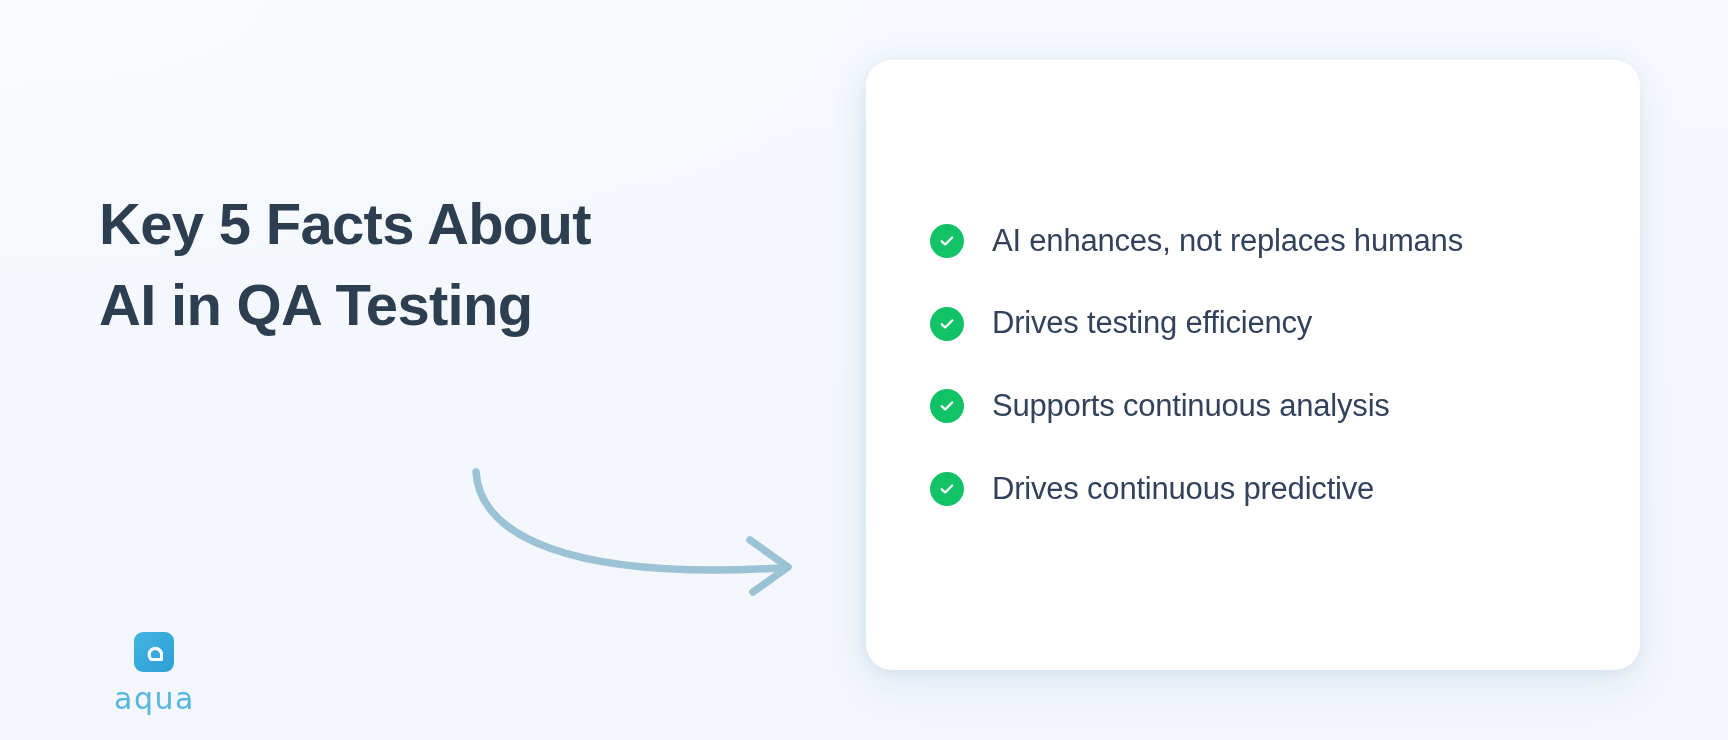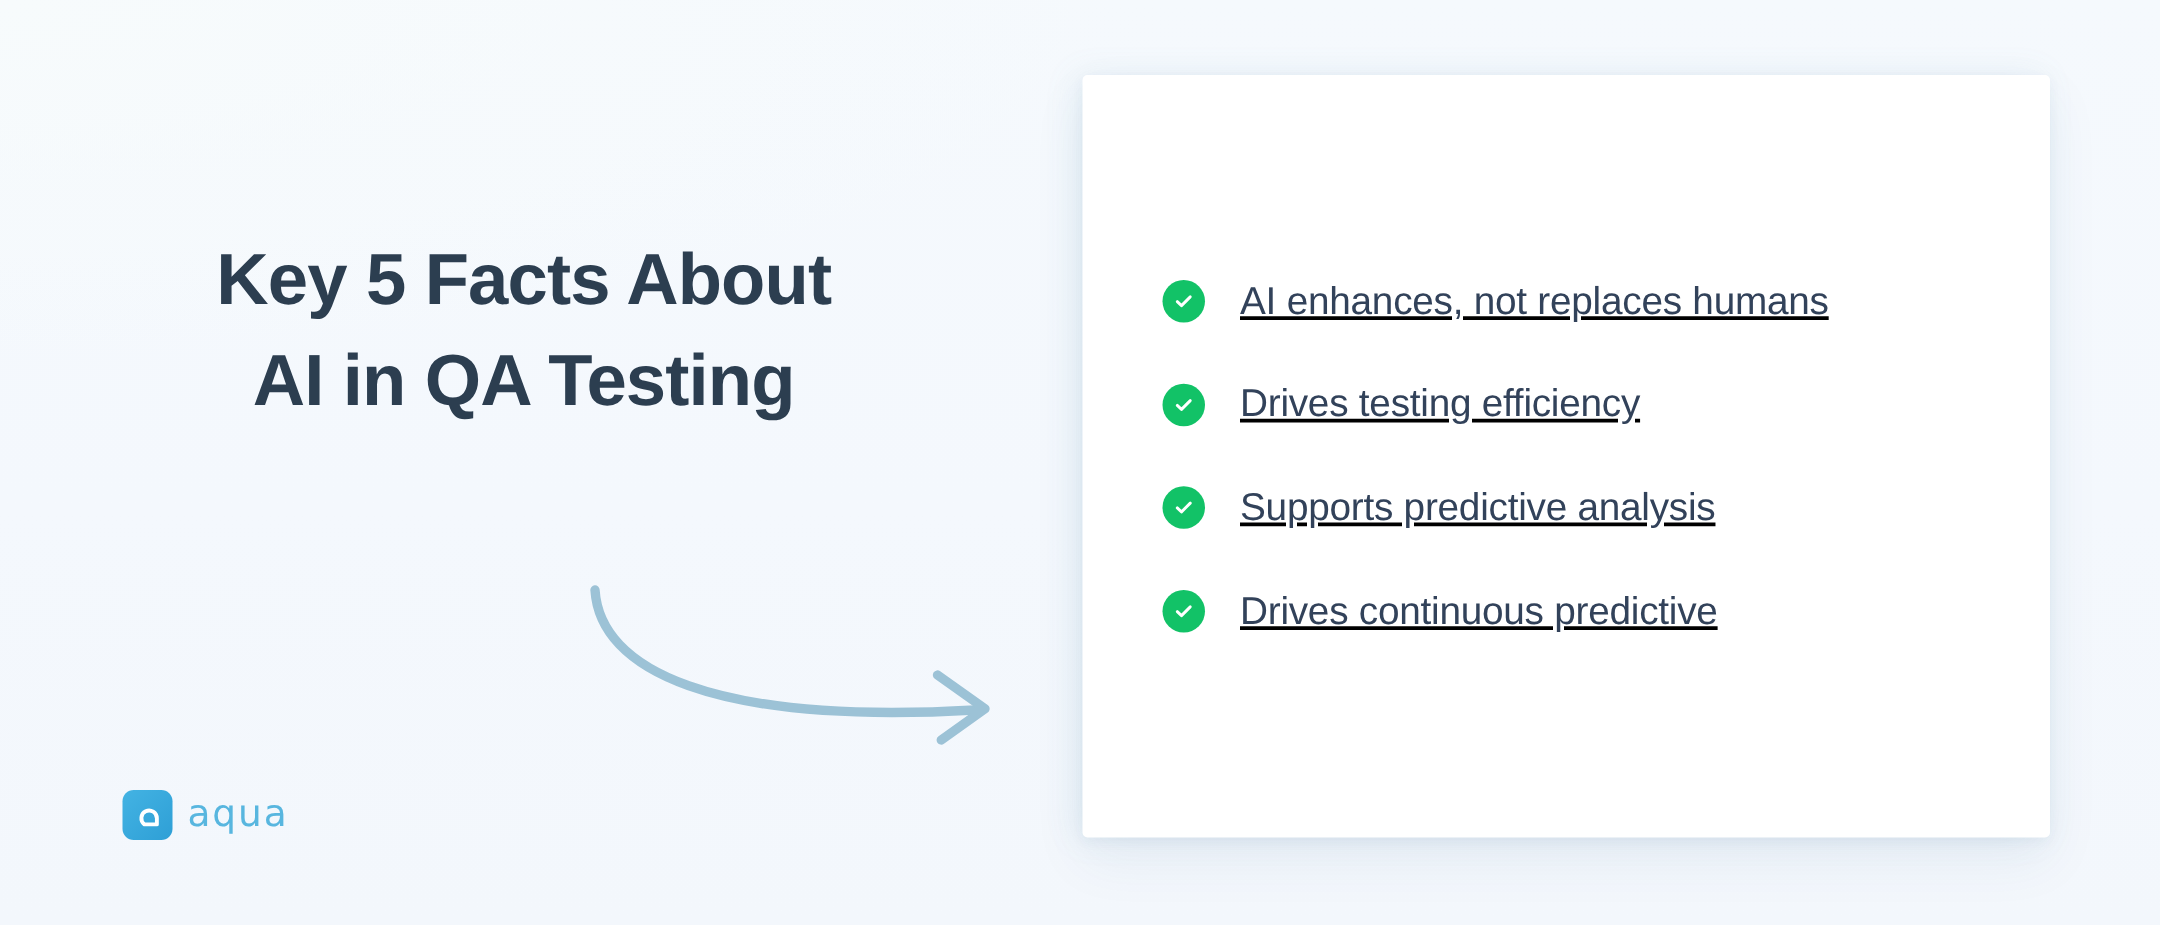--- a/index.html
+++ b/index.html
@@ -17,21 +17,20 @@
   }
 
   #infographic {
     position: absolute;
     inset: 0;
     width: 1728px;
     height: 740px;
     background:
       radial-gradient(120% 90% at 0% 0%, #f7fbfc 0%, rgba(247,251,252,0) 45%),
       linear-gradient(180deg, #f5f9fd 0%, #f4f8fd 55%, #f3f7fc 100%);
-    text-align: center;
   }
 
   
   #left-panel {
     position: absolute;
     left: 0;
     top: 0;
     width: 860px;
     height: 740px;
   }
@@ -55,25 +54,26 @@
     left: 450px;
     top: 440px;
     width: 370px;
     height: 160px;
     pointer-events: none;
   }
 
   
   #brand-logo {
     position: absolute;
-    left: 98px;
+    left: 114px;
     top: 632px;
     display: flex;
     align-items: center;
     gap: 12px;
+    flex-direction: column;
   }
   #logo-mark {
     width: 40px;
     height: 40px;
     border-radius: 9px;
     background: linear-gradient(135deg, #43b3e3 0%, #2e9fd6 100%);
     display: flex;
     align-items: center;
     justify-content: center;
     flex: none;
@@ -88,30 +88,29 @@
   }
 
   
   #facts-card {
     position: absolute;
     left: 866px;
     top: 60px;
     width: 774px;
     height: 610px;
     background: #ffffff;
-    border-radius: 4px;
+    border-radius: 26px;
     box-shadow:
       0 3px 10px rgba(33, 80, 120, 0.045),
       0 18px 44px rgba(33, 80, 120, 0.065),
       -6px 0 26px rgba(120, 175, 200, 0.10);
     padding: 54px 52px 54px 64px;
     display: flex;
     flex-direction: column;
     justify-content: center;
-    text-decoration: underline;
   }
 
   #facts-list {
     list-style: none;
     display: flex;
     flex-direction: column;
     gap: 44px;
   }
 
   .fact-item {
@@ -189,21 +188,21 @@
         <span class="fact-label">Drives testing efficiency</span>
       </li>
 
 
       <li class="fact-item">
         <span class="check-icon">
           <svg width="18" height="18" viewBox="0 0 18 18" fill="none" xmlns="http://www.w3.org/2000/svg">
             <path d="M3.8 9.3 L7.2 12.5 L14.2 5.5" stroke="#ffffff" stroke-width="2.3" stroke-linecap="round" stroke-linejoin="round"></path>
           </svg>
         </span>
-        <span class="fact-label">Supports predictive analysis</span>
+        <span class="fact-label">Supports continuous analysis</span>
       </li>
 
       <li class="fact-item">
         <span class="check-icon">
           <svg width="18" height="18" viewBox="0 0 18 18" fill="none" xmlns="http://www.w3.org/2000/svg">
             <path d="M3.8 9.3 L7.2 12.5 L14.2 5.5" stroke="#ffffff" stroke-width="2.3" stroke-linecap="round" stroke-linejoin="round"></path>
           </svg>
         </span>
         <span class="fact-label">Drives continuous predictive</span>
       </li>

